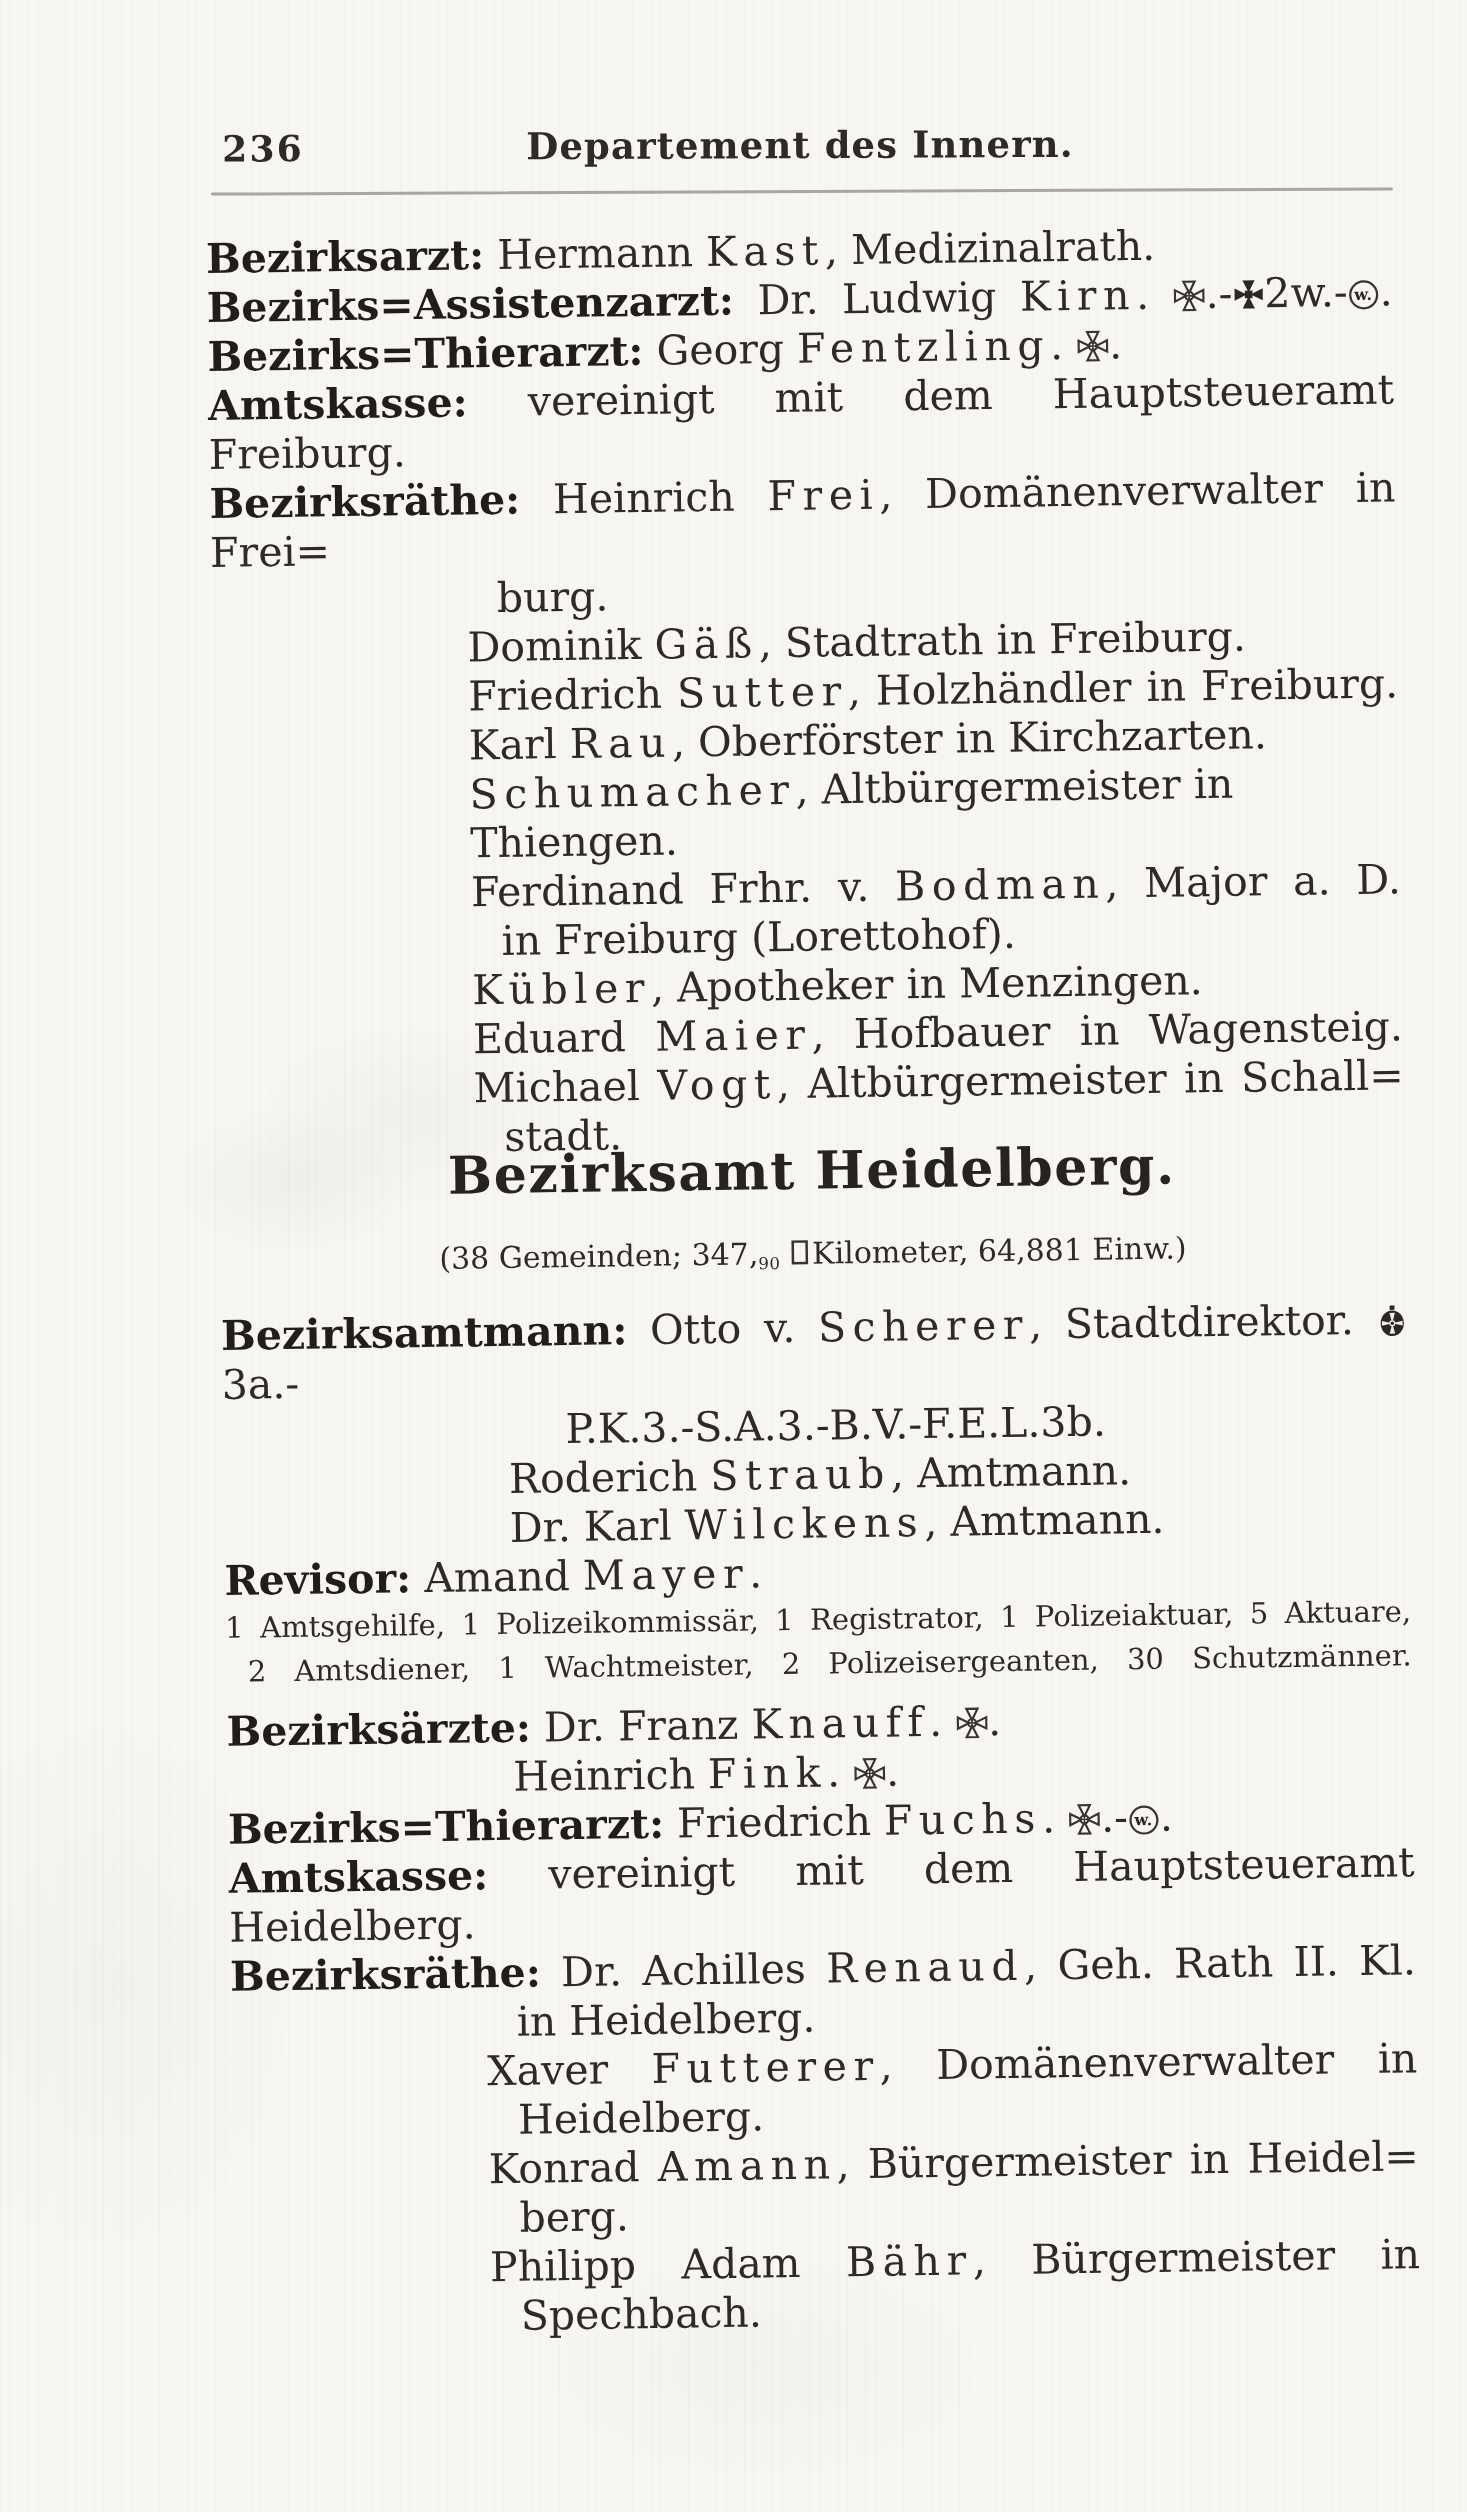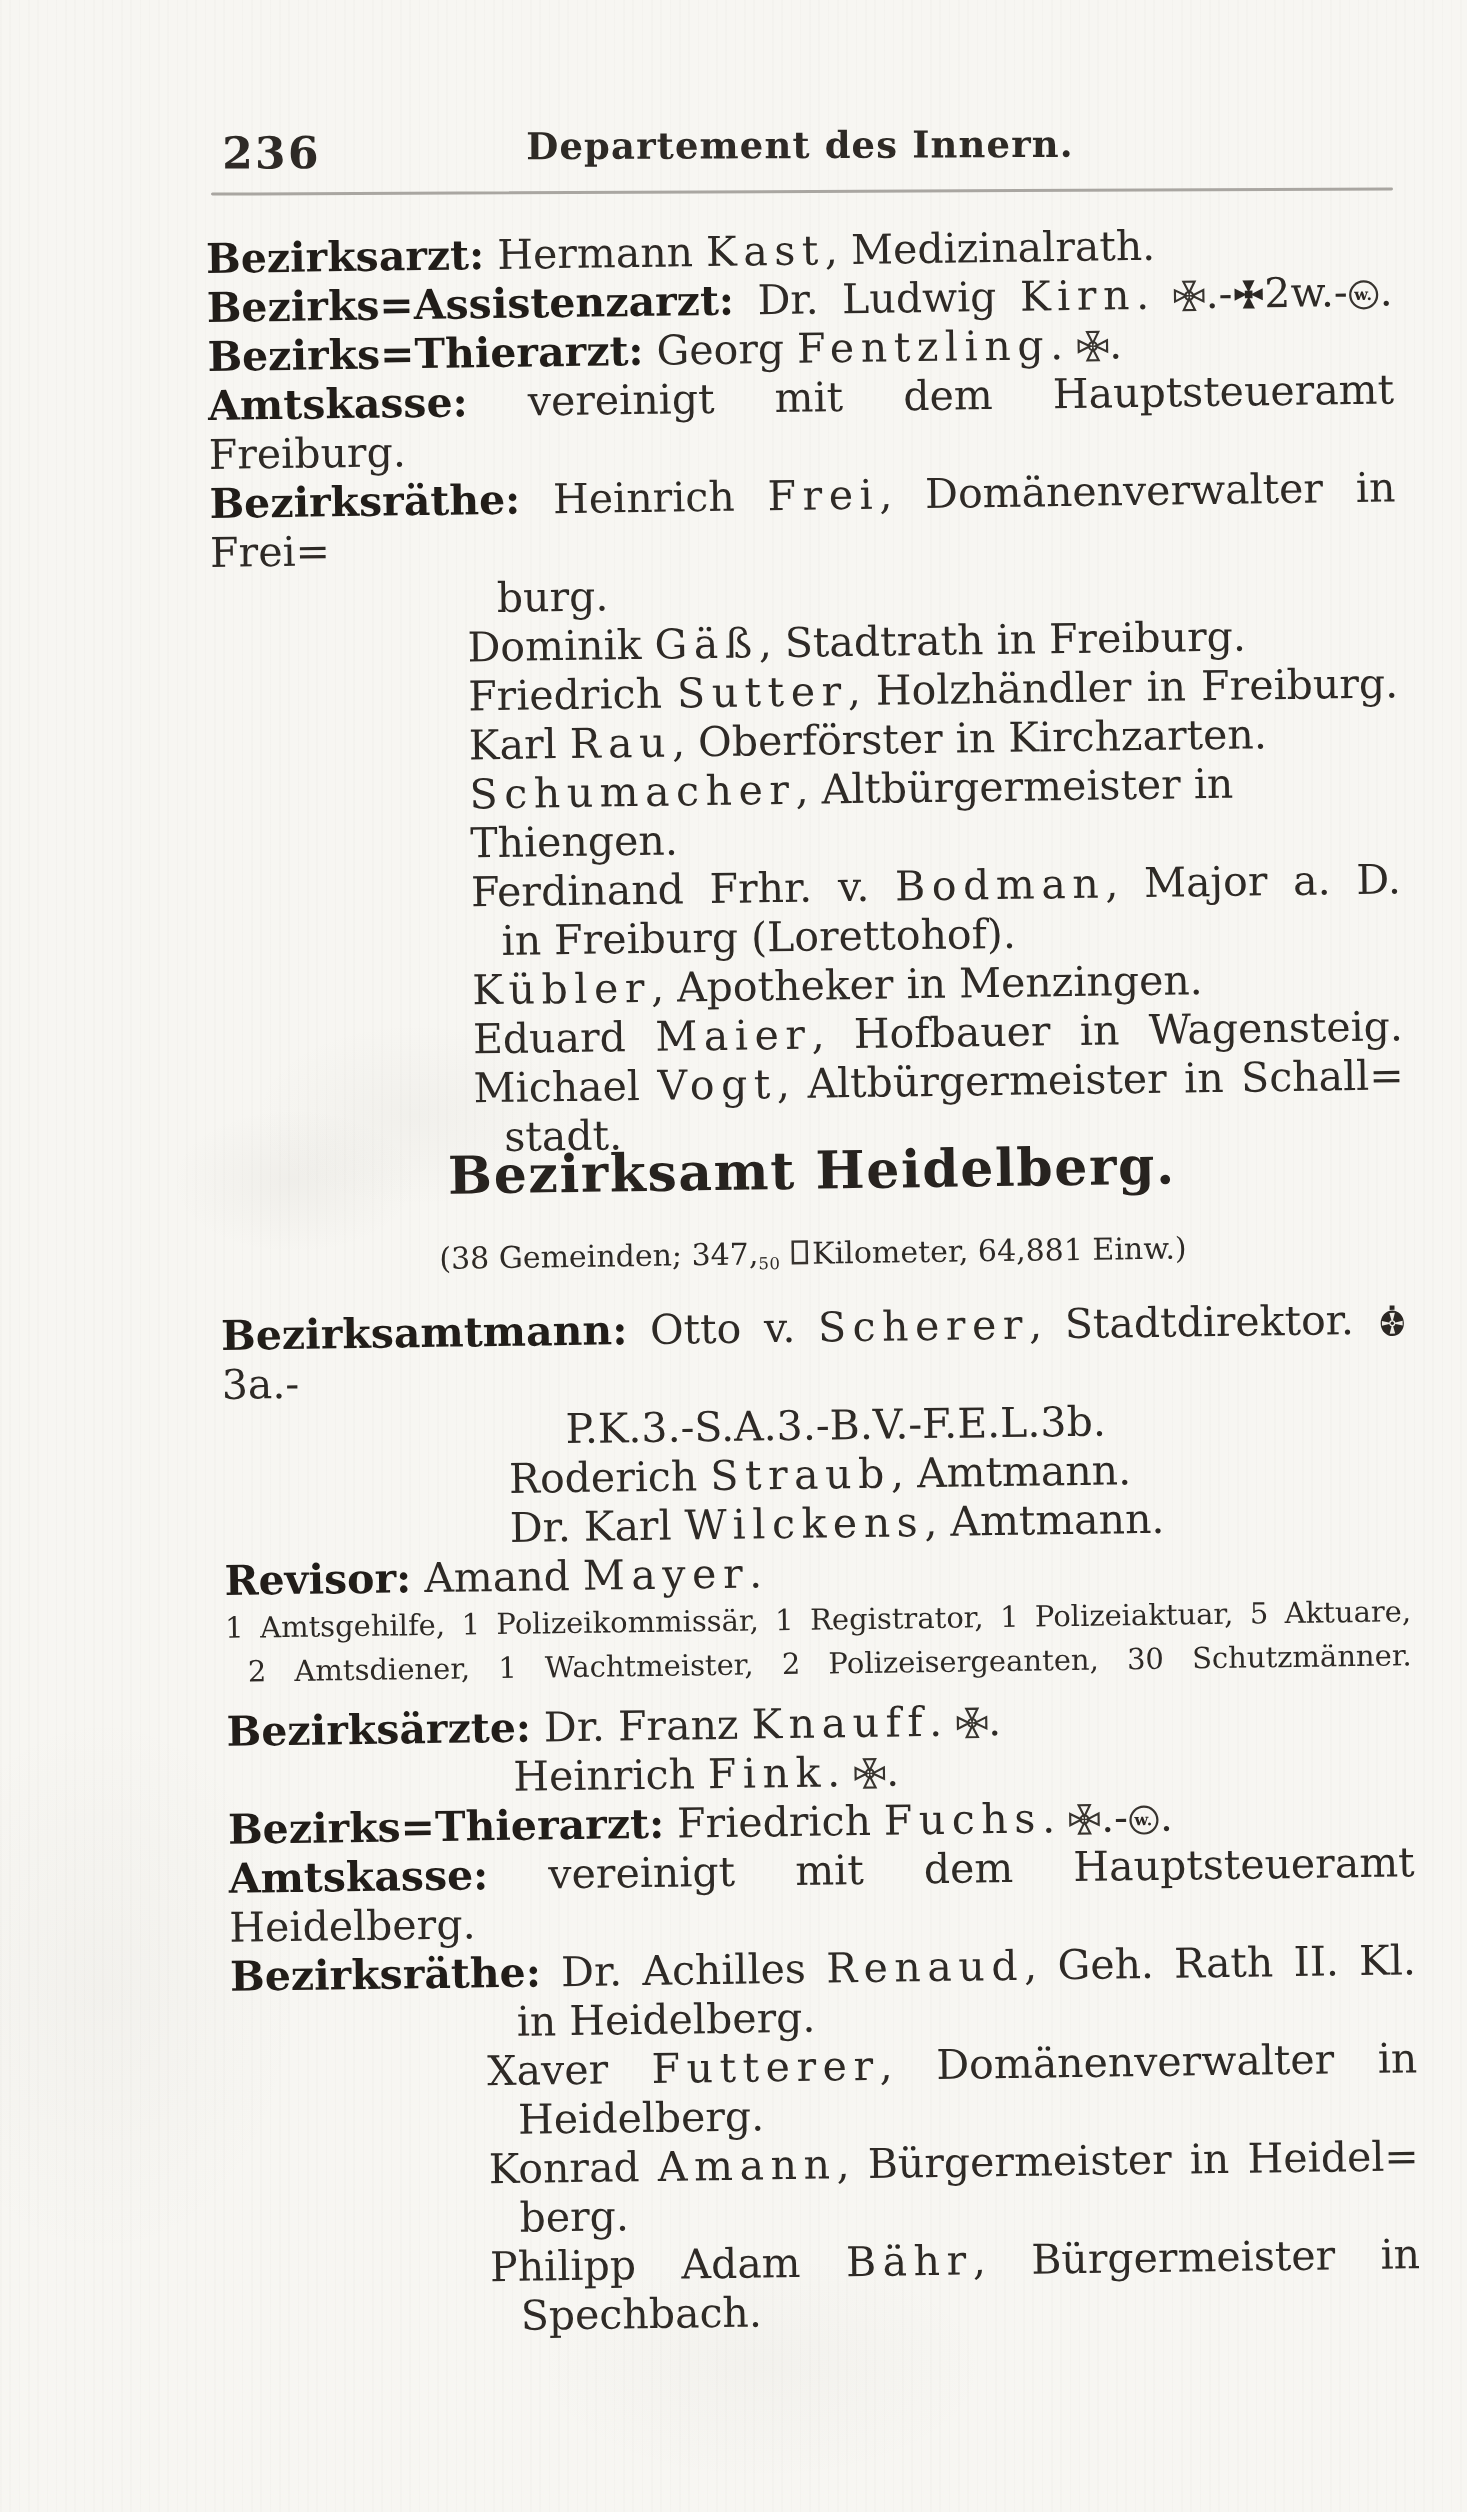--- a/index.html
+++ b/index.html
@@ -13,21 +13,21 @@
     background:
       radial-gradient(ellipse 174px 103px at 294px 1181px, rgba(110,104,94,0.055), transparent 70%),
       radial-gradient(ellipse 229px 131px at 414px 1115px, rgba(110,104,94,0.045), transparent 70%),
       radial-gradient(ellipse 283px 392px at 103px 1986px, rgba(110,104,94,0.035), transparent 70%),
       radial-gradient(ellipse 326px 163px at 762px 2367px, rgba(110,104,94,0.03), transparent 70%),
       repeating-linear-gradient(90deg, rgba(90,84,74,0.02) 0 1.6px, rgba(0,0,0,0) 1.6px 9.3px),
       #f7f6f2;
   }
   
   .runhead{position:absolute;top:123px;left:207px;width:1186px;height:54px;transform:rotate(-0.25deg);}
-  .pageno{position:absolute;left:15.2px;top:2.2px;font-size:44px;font-weight:bold;letter-spacing:2.2px;}
+  .pageno{position:absolute;left:15.2px;top:2.2px;font-size:36px;font-weight:bold;letter-spacing:2.2px;}
   .htitle{position:absolute;left:0;right:0;top:0;text-align:center;font-size:37px;font-weight:bold;letter-spacing:1.1px;}
   .rule{position:absolute;top:190px;left:211px;width:1182px;height:2.7px;background:#9b9893;border-radius:1.6px;transform:rotate(-0.25deg);opacity:.85;}
   
   .content{position:absolute;left:207px;top:0;width:1186px;height:2512px;transform:rotate(-0.8deg);transform-origin:0 326px;}
   .sec-a{position:absolute;top:235px;left:0;right:0;}
   .sec-b{position:absolute;top:1312px;left:0;right:0;}
   .heading{position:absolute;top:1149px;left:0;width:100%;margin:0;text-align:center;font-size:52px;line-height:60px;font-weight:bold;letter-spacing:1.6px;color:#27231f;}
   .subtitle{position:absolute;top:1243px;left:0;width:100%;text-align:center;font-size:30px;line-height:38px;}
   
   .ln{font-size:41px;line-height:49px;white-space:normal;}
@@ -105,21 +105,21 @@
         <div class="ln i1"><span class="t sp">Schumacher</span><span class="t">, Altbürgermeister in Thiengen.</span></div>
         <div class="ln i1 just"><span class="t">Ferdinand Frhr. v. </span><span class="t sp">Bodman</span><span class="t">, Major a. D.</span></div>
         <div class="ln i2"><span class="t">in Freiburg (Lorettohof).</span></div>
         <div class="ln i1"><span class="t sp">Kübler</span><span class="t">, Apotheker in Menzingen.</span></div>
         <div class="ln i1 just"><span class="t">Eduard </span><span class="t sp">Maier</span><span class="t">, Hofbauer in Wagensteig.</span></div>
         <div class="ln i1 just"><span class="t">Michael </span><span class="t sp">Vogt</span><span class="t">, Altbürgermeister in Schall=</span></div>
         <div class="ln i2"><span class="t">stadt.</span></div>
       </div>
 
     <h2 class="heading">Bezirksamt Heidelberg.</h2>
-    <div class="subtitle"><span class="t">(38 Gemeinden; 347,</span><span class="t sub">50</span><span class="t"> </span><svg class="ic ic-sq" viewBox="0 0 100 140" xmlns="http://www.w3.org/2000/svg">
+    <div class="subtitle"><span class="t">(38 Gemeinden; 347,</span><span class="t sub">90</span><span class="t"> </span><svg class="ic ic-sq" viewBox="0 0 100 140" xmlns="http://www.w3.org/2000/svg">
       <rect x="14" y="14" width="72" height="112" fill="none" stroke="#38342f" stroke-width="13"></rect>
     </svg><span class="t">Kilometer, 64,881 Einw.)</span></div>
 
     <div class="sec-b">
         <div class="ln just"><span class="t lbl">Bezirksamtmann:</span><span class="t"> Otto v. </span><span class="t sp">Scherer</span><span class="t">, Stadtdirektor. </span><svg class="ic ic-rosette" viewBox="0 0 100 120" xmlns="http://www.w3.org/2000/svg">
       <rect x="42" y="6" width="16" height="14" fill="#2b2723"></rect>
       <ellipse cx="50" cy="64" rx="38" ry="42" fill="#2b2723"></ellipse>
       <g fill="#efede7">
         <polygon points="50,64 41,30 59,30"></polygon>
         <polygon points="50,64 41,98 59,98"></polygon>

